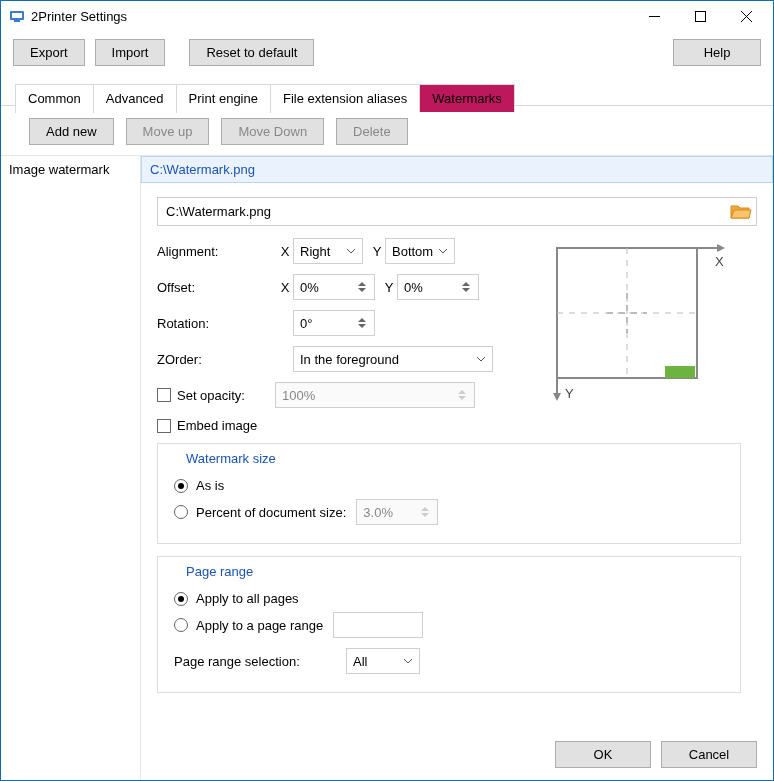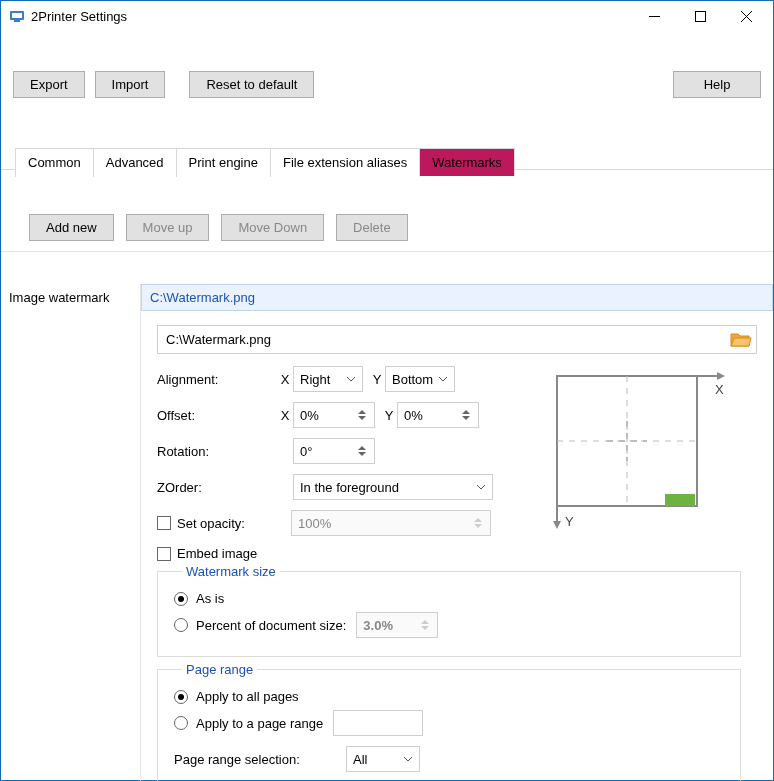--- a/index.html
+++ b/index.html
@@ -1,17 +1,17 @@
 <!DOCTYPE html>
 <html><head>
 <meta charset="utf-8">
 <style>
   * { box-sizing: border-box; font-family: "Segoe UI", Tahoma, sans-serif; font-size: 13px; }
   body { margin: 0; padding: 0; background: #fff; }
-  .window { width: 774px; height: 781px; border: 1px solid #0e6db0; background: #fff; display: flex; flex-direction: column; gap: 32px; }
+  .window { width: 774px; height: 781px; border: 1px solid #0e6db0; background: #fff; display: flex; flex-direction: column; }
   .titlebar { height: 30px; display: flex; align-items: center; padding: 0 4px 0 8px; }
   .titlebar .app-icon { width: 16px; height: 16px; margin-right: 6px; }
   .titlebar .title { flex: 1; color: #000; }
   .titlebar .win-btns { display: flex; }
   .titlebar .win-btn { width: 46px; height: 30px; display: flex; align-items: center; justify-content: center; color: #000; }
   .titlebar .win-btn svg { stroke: #000; stroke-width: 1; fill: none; }
   .toolbar-row { display: flex; padding: 8px 12px 10px 12px; gap: 10px; }
   .toolbar-row .spacer { flex: 1; }
   .btn { background: #e1e1e1; border: 1px solid #adadad; padding: 5px 16px; text-align: center; cursor: default; }
   .tabs { display: flex; padding: 0 14px; border-bottom: 1px solid #d8d8d8; gap: 0; }
@@ -40,21 +40,21 @@
   .chev { width: 10px; height: 10px; }
   .updn { width: 12px; display: flex; flex-direction: column; align-items: center; }
   .updn .tri { width: 0; height: 0; border-left: 4px solid transparent; border-right: 4px solid transparent; }
   .updn .up { border-bottom: 4px solid #666; margin-bottom: 2px; }
   .updn .down { border-top: 4px solid #666; }
   .updn.disabled .up { border-bottom-color: #ccc; }
   .updn.disabled .down { border-top-color: #ccc; }
   .ck { width: 14px; height: 14px; border: 1px solid #666; margin-right: 6px; display: inline-block; }
   .preview { position: absolute; right: 30px; top: 0; width: 180px; height: 170px; }
   .rel-wrap { position: relative; }
-  .fieldset { border: 1px solid #dcdcdc; margin: 8px 16px 12px 0; padding: 12px 16px 12px 16px; }
+  .fieldset { border: 1px solid #dcdcdc; margin: 8px 16px 12px 0; padding: 27px 16px 12px 16px; }
   .legend { color: #1a54b3; background: #fff; padding: 0 4px; margin-left: 8px; position: relative; top: -20px; display: inline-block; }
   .fieldset-inner { margin-top: -14px; }
   .radio-row { display: flex; align-items: center; margin: 6px 0; }
   .radio { width: 14px; height: 14px; border: 1px solid #666; border-radius: 50%; margin-right: 8px; display: inline-flex; align-items: center; justify-content: center; }
   .radio .dot { width: 6px; height: 6px; background: #000; border-radius: 50%; }
   .range-input { border: 1px solid #cfcfcf; width: 90px; height: 26px; margin-left: 10px; }
   .footer { display: flex; justify-content: flex-end; gap: 10px; padding: 12px 16px; }
   .footer .btn { width: 96px; }
   .axis-label { font-size: 13px; fill: #444; }
   .preview svg line.dash { stroke: #bbb; stroke-dasharray: 6 6; }
@@ -199,21 +199,21 @@
                 <span>In the foreground</span>
                 <svg class="chev" viewBox="0 0 10 10">
                     <path d="M1 3 L5 7 L9 3" fill="none" stroke="#555"></path>
                   </svg>
               </div>
             </div>
 
             <div class="row">
               <span class="ck"></span>
               <span style="width:98px;">Set opacity:</span>
-              <div class="spin disabled" style="margin-left:16px; width:200px;">
+              <div class="spin disabled" style="width:200px;">
                 <span>100%</span>
                 <span class="updn disabled">
                     <span class="tri up"></span>
                     <span class="tri down"></span>
                   </span>
               </div>
             </div>
 
             <div class="row">
               <span class="ck"></span>
@@ -244,21 +244,21 @@
           <div class="fieldset-inner">
             <div class="radio-row">
               <span class="radio">
                   <span class="dot"></span>
                 </span>
               <span>As is</span>
             </div>
             <div class="radio-row">
               <span class="radio"></span>
               <span>Percent of document size:</span>
-              <div class="spin disabled" style="margin-left:10px;font-weight:bold;">
+              <div class="spin disabled" style="margin-left:10px;">
                 <span>3.0%</span>
                 <span class="updn disabled">
                     <span class="tri up"></span>
                     <span class="tri down"></span>
                   </span>
               </div>
             </div>
           </div>
         </div>
 

